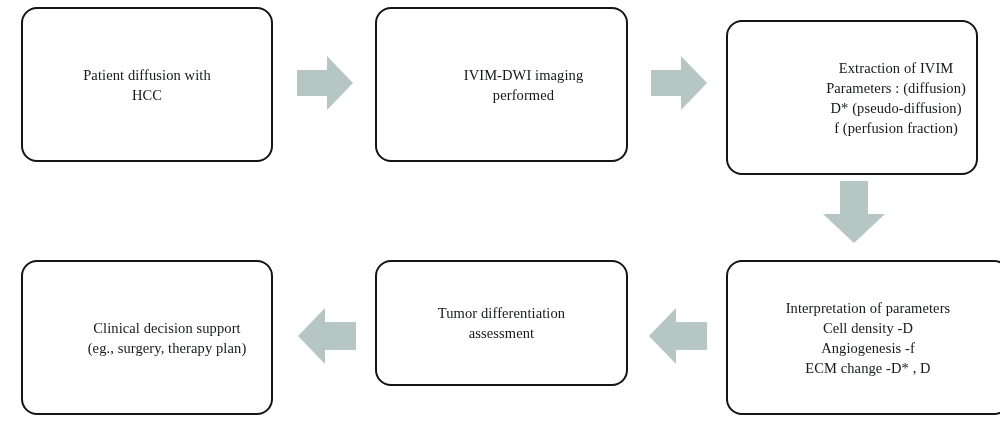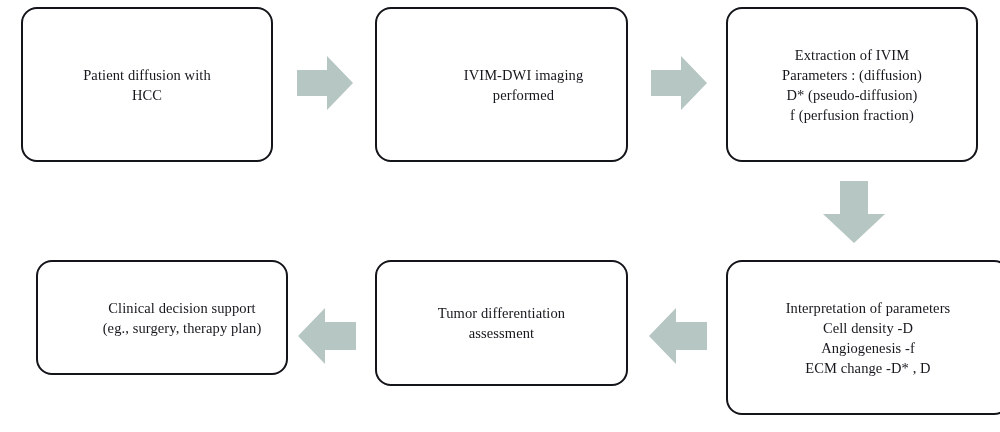--- a/index.html
+++ b/index.html
@@ -40,24 +40,24 @@
   }
   .arrow svg {
     display: block;
     width: 100%;
     height: 100%;
   }
 
   
   #node-1 { left: 21px;  top: 7px;   width: 252px; height: 155px; }
   #node-2 { left: 375px; top: 7px;   width: 253px; height: 155px; padding-left: 44px; }
-  #node-3 { left: 726px; top: 7px;   width: 252px; height: 155px; }
+  #node-3 { left: 726px; top: 20px;   width: 252px; height: 155px; justify-content: flex-end; }
 
   
-  #node-6 { left: 36px;  top: 260px; width: 252px; height: 115px; padding-left: 40px; }
+  #node-6 { left: 21px;  top: 260px; width: 252px; height: 155px; padding-left: 40px; }
   #node-5 { left: 375px; top: 260px; width: 253px; height: 126px; }
   #node-4 { left: 726px; top: 260px; width: 284px; height: 155px; }
 
   
   #arrow-1 { left: 297px; top: 56px;  width: 56px; height: 54px; }
   #arrow-2 { left: 651px; top: 56px;  width: 56px; height: 54px; }
   #arrow-3 { left: 823px; top: 181px; width: 62px; height: 62px; }
   #arrow-4 { left: 649px; top: 308px; width: 58px; height: 56px; }
   #arrow-5 { left: 298px; top: 308px; width: 58px; height: 56px; }
 </style>

